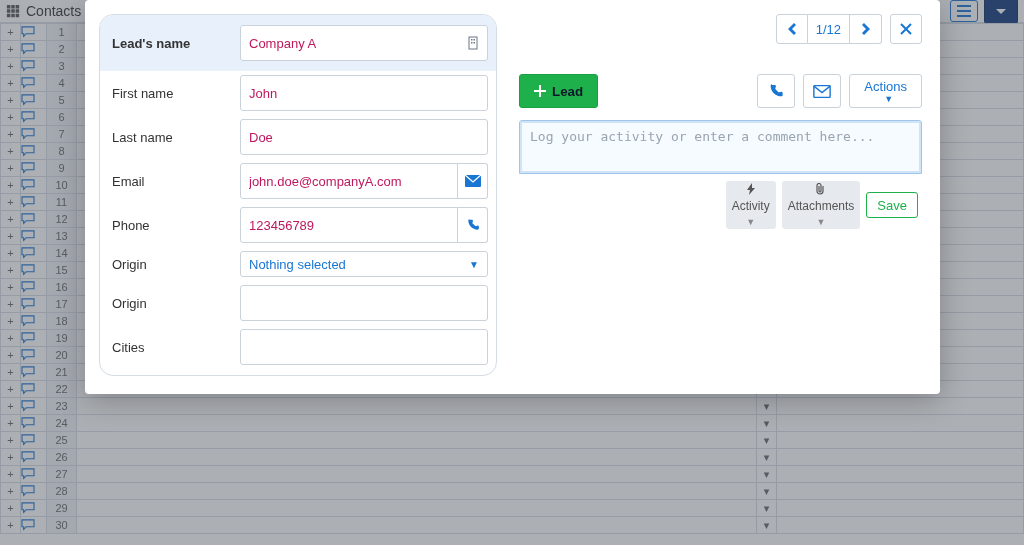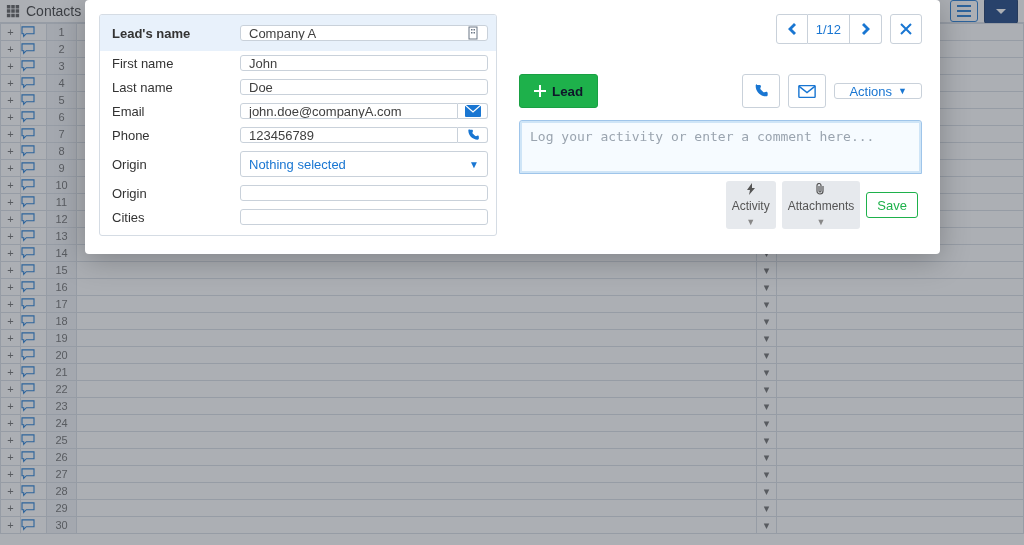--- a/index.html
+++ b/index.html
@@ -46,36 +46,36 @@
   
   .modal {
     position:absolute; left:85px; top:0; width:855px;
     background:#fff; border-radius:4px; box-shadow:0 6px 30px rgba(0,0,0,0.25);
     padding-bottom:18px;
   }
   .modal-body { display:flex; }
   
   .form {
     width:398px; margin:14px 0 0 14px; border:1px solid #d5dce4;
-    border-radius:3px; overflow:hidden;
+    border-radius:14px; overflow:hidden;
   }
   .form-row {
     display:flex; align-items:center; padding:4px 8px 4px 12px; gap:10px;
   }
   .form-row.header { background:#e8f1fb; padding-top:10px; padding-bottom:10px; }
   .form-row .label {
     width:118px; font-size:13px; color:#333; flex-shrink:0;
   }
   .form-row.header .label { font-weight:600; }
   .input-wrap {
     flex:1; display:flex; align-items:stretch;
   }
   .txt {
-    flex:1; height:16px; border:1px solid #c9d1da; border-radius:3px;
-    padding:0 8px; font-size:13px; color:#404040; background:#fff;
+    flex:1; height:36px; border:1px solid #c9d1da; border-radius:3px;
+    padding:0 8px; font-size:13px; color:#be185d; background:#fff;
   }
   .txt::placeholder { color:#9aa4af; }
   .input-addon {
     width:30px; display:flex; align-items:center; justify-content:center;
     border:1px solid #c9d1da; border-left:none; border-radius:0 3px 3px 0;
     color:#1976d2; background:#fff;
   }
   .txt.with-addon { border-radius:3px 0 0 3px; }
   .header .txt {
     background:#fff; border:1px solid #c9d1da; border-radius:3px;
@@ -111,21 +111,21 @@
   .toolbar {
     display:flex; align-items:center; gap:8px; margin-top:56px;
   }
   .btn-lead {
     background:#1eb14b; border:1px solid #19a043; color:#0f172a; font-weight:600;
     height:34px; padding:0 14px; border-radius:3px; display:flex; align-items:center; gap:6px;
   }
   .btn-icon {
     width:38px; height:34px; padding:0;
   }
-  .btn-actions { height:16px; padding:0 14px; }
+  .btn-actions { height:34px; padding:0 14px;flex-direction:column; }
   .spacer { flex:1; }
   .activity-box {
     margin-top:12px;
   }
   .activity-input {
     width:100%; height:54px; border:1px solid #9fc5ea; border-radius:3px 3px 0 0;
     background:#f6fbff; box-shadow:0 0 0 2px #cfe5f7 inset;
     padding:8px 10px; font-size:13px; color:#888; outline:none; resize:none;
   }
   .activity-input::placeholder { color:#9aa4af; }

